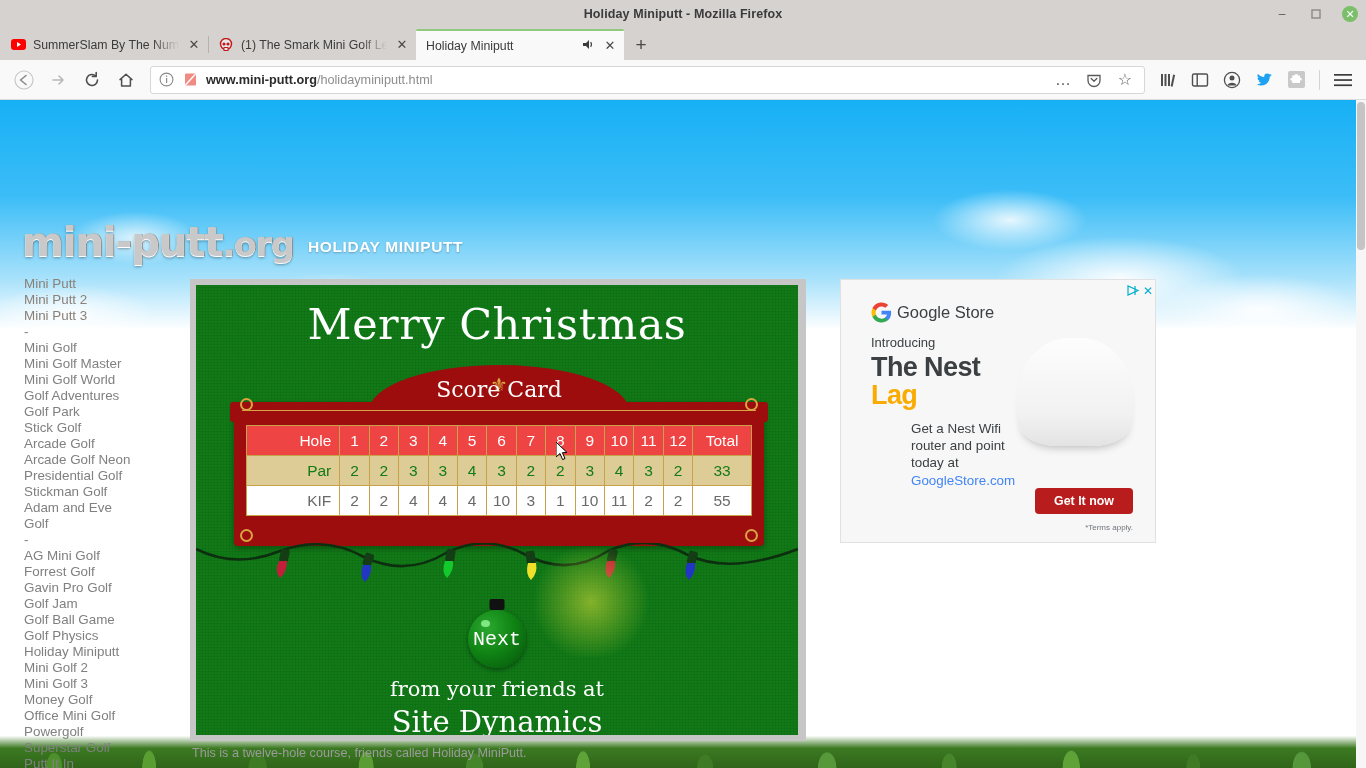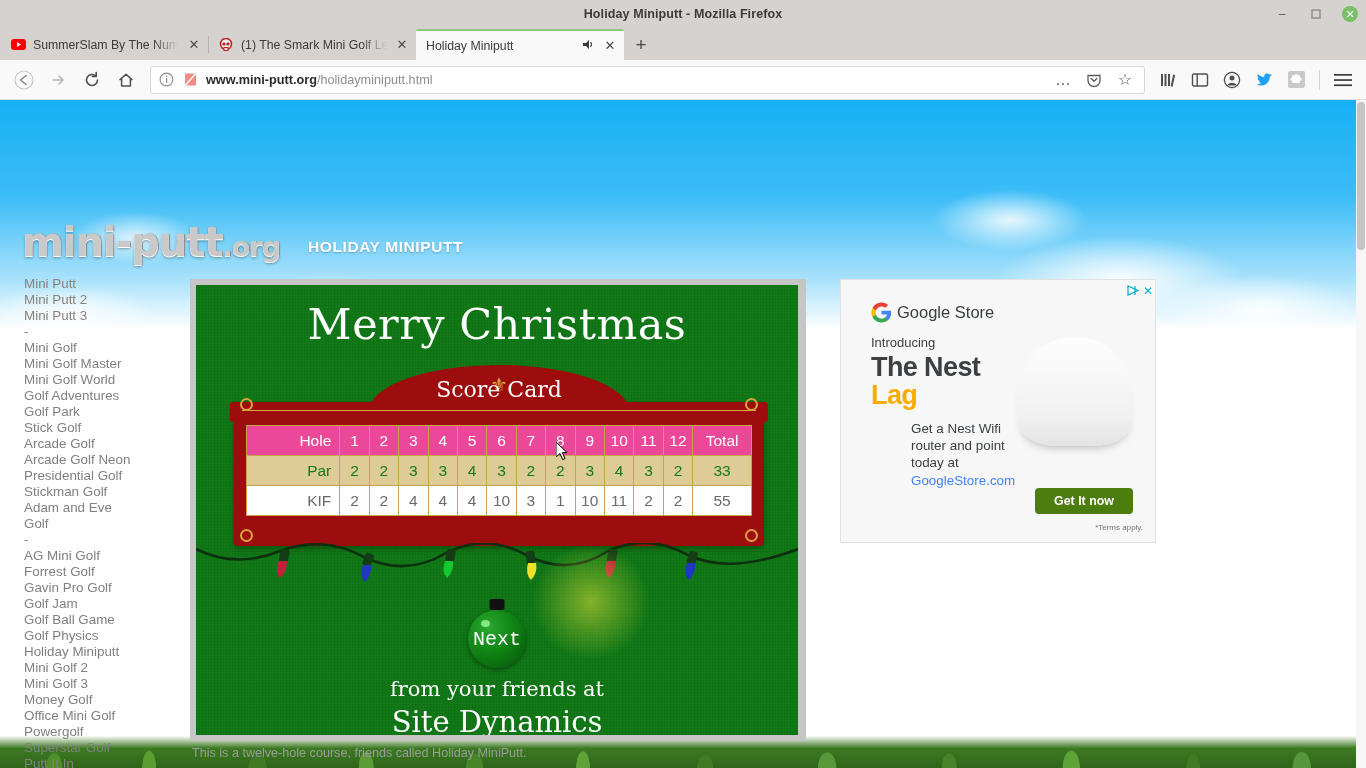--- a/index.html
+++ b/index.html
@@ -114,21 +114,21 @@
       linear-gradient(to bottom, rgba(255,255,255,0) 0%, rgba(255,255,255,0) 38%, #3c7a22 62%, #2f6519 100%);
   }
 
   
   .logo {
     position: absolute; left: 22px; top: 122px; font-size: 40px; font-weight: bold;
     letter-spacing: -1px; color: #c9c9c9; line-height: 1;
     text-shadow: 0 1px 0 #fff, 0 2px 3px rgba(0,0,0,.35), 1px 0 0 #9d9d9d;
     font-family: "DejaVu Sans", sans-serif;
   }
-  .logo .org { font-size: 27px; }
+  .logo .org { font-size: 33px; }
   .pagetitle {
     position: absolute; left: 308px; top: 138px; font-size: 15.5px;
     font-weight: bold; color: #ffffff; letter-spacing: .6px;
     text-shadow: 0 1px 2px rgba(0,0,0,.25);
   }
 
   
   .sidebar { position: absolute; left: 24px; top: 176px; width: 160px; }
   .sidebar a {
     display: block; font-size: 13.4px; line-height: 16px; color: #808080;
@@ -188,21 +188,21 @@
 
   table.sc {
     position: absolute; left: 12px; top: 22px; width: 506px;
     border-collapse: collapse; font-size: 15.5px; table-layout: fixed;
   }
   table.sc th, table.sc td {
     border: 1px solid #c8a24a; text-align: center; height: 30px;
     padding: 0 2px;
   }
   table.sc .lblcell { text-align: right; padding-right: 8px; width: 92px; }
-  table.sc thead th { background: #ec4899; color: #fff; font-weight: normal; }
+  table.sc thead th { background: #ef4444; color: #fff; font-weight: normal; }
   table.sc tr.par td { background: #ddcc95; color: #137a18; }
   table.sc tr.kif td { background: #fff; color: #6a6a6a; }
   table.sc .ccell { width: 29px; }
   table.sc .tcell { width: 58px; }
 
   .lights {
     position: absolute; left: 0; top: 258px; width: 100%; height: 60px;
   }
   .nextball {
     position: absolute; left: 50%; top: 325px; transform: translateX(-50%);
@@ -256,26 +256,26 @@
   .gad-body .sub { margin-top: 11px; font-size: 13.4px; color: #3c4043; line-height: 1.28; margin-left: 40px; }
   .gad-body .sub .lnk { color: #4285f4; }
   .gad-prod {
     position: absolute; right: 22px; top: 58px; width: 116px; height: 108px;
     background: linear-gradient(to bottom, #fdfdfd 0%, #f1f1f1 72%, #e3e3e3 100%);
     border-radius: 52px 52px 40px 40px / 60px 60px 26px 26px;
     box-shadow: 0 7px 10px -6px rgba(0,0,0,.28);
   }
   .gad-cta {
     position: absolute; right: 22px; bottom: 28px; width: 98px; height: 26px;
-    background: #4d7c0f; color: #fff; border-radius: 4px; border: none;
+    background: #b91c1c; color: #fff; border-radius: 4px; border: none;
     font-size: 12.4px; font-weight: bold; cursor: pointer;
     display: flex; align-items: center; justify-content: center;
     font-family: "Liberation Sans", sans-serif;
   }
-  .gad-terms { position: absolute; right: 12px; bottom: 10px; font-size: 8px; color: #70757a; }
+  .gad-terms { position: absolute; right: 22px; bottom: 10px; font-size: 8px; color: #70757a; }
 
   
   .vscroll { position: absolute; right: 0; top: 0; width: 10px; height: 668px; background: #f6f6f6; }
   .vthumb { position: absolute; right: 1px; top: 2px; width: 8px; height: 148px;
             background: #c4c4c4; border-radius: 4px; cursor: pointer; }
 
   .cursor { position: absolute; left: 556px; top: 342px; width: 14px; height: 20px;
             pointer-events: none; z-index: 50; }
 </style>
 </head>

